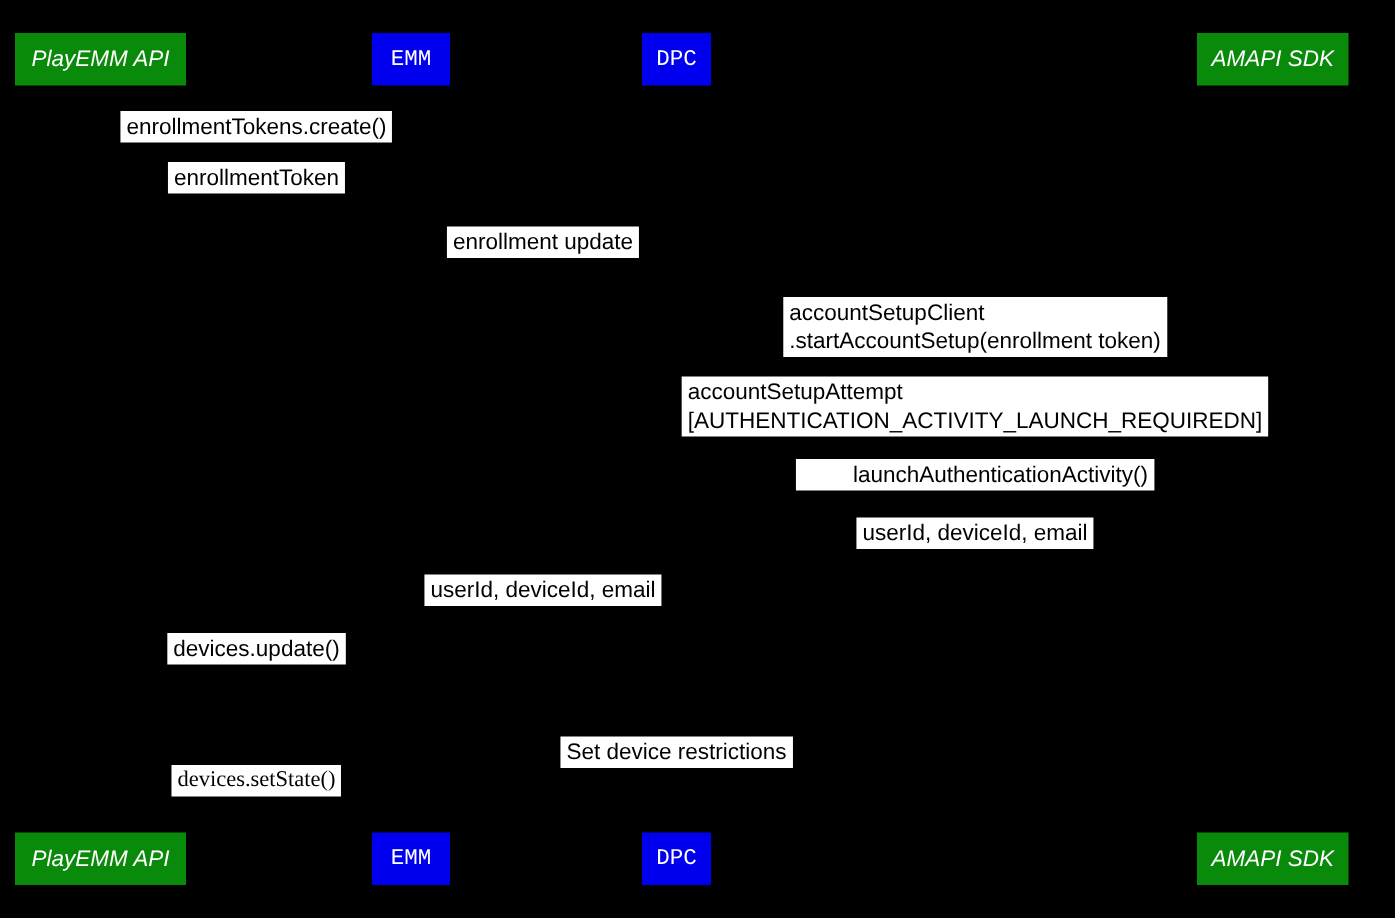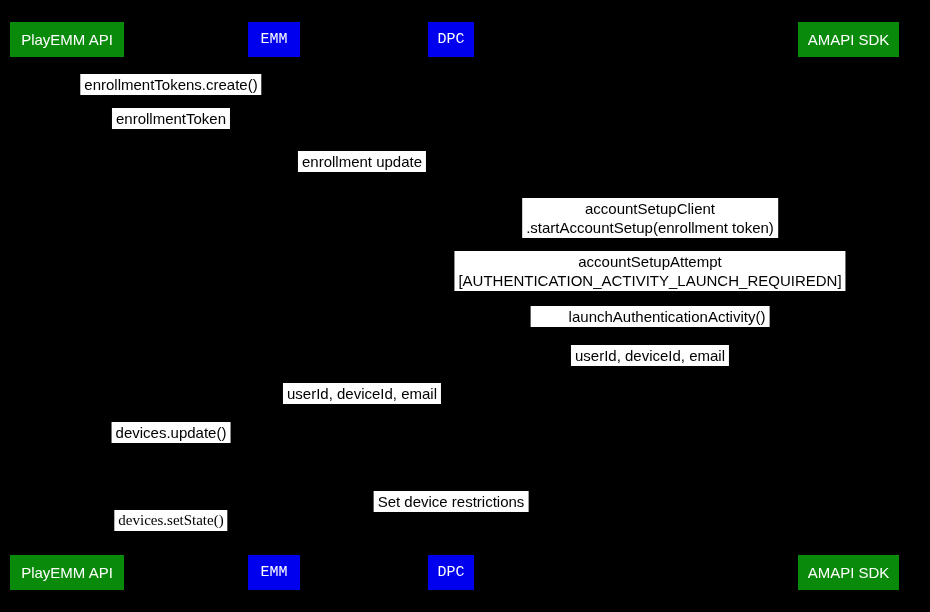--- a/index.html
+++ b/index.html
@@ -17,31 +17,30 @@
   .actor {
     position: absolute;
     height: 35px;
     display: flex;
     align-items: center;
     justify-content: center;
     color: #ffffff;
     font-size: 15px;
     box-sizing: border-box;
   }
-  .actor.green { background: var(--actor-green, #0a8a0a); }
+  .actor.green { background: var(--actor-green, #0a8a0a); font-style: italic; }
   .actor.blue  { background: var(--actor-blue, #0000ee); font-family: Liberation Mono, monospace; }
   .msg {
     position: absolute;
     transform: translateX(-50%);
     background: var(--label-bg, #ffffff);
     color: #000000;
     font-size: 15px;
     line-height: 19px;
     padding: 1px 4px;
-    text-align: center;
     white-space: pre-line;
   }
 </style>
 </head>
 <body>
 
 <div>
 
   <div class="actor green" style="left:10px;  top:22px; width:114px;">PlayEMM API</div>
   <div class="actor blue" style="left:248px; top:22px; width:52px;">EMM</div>

